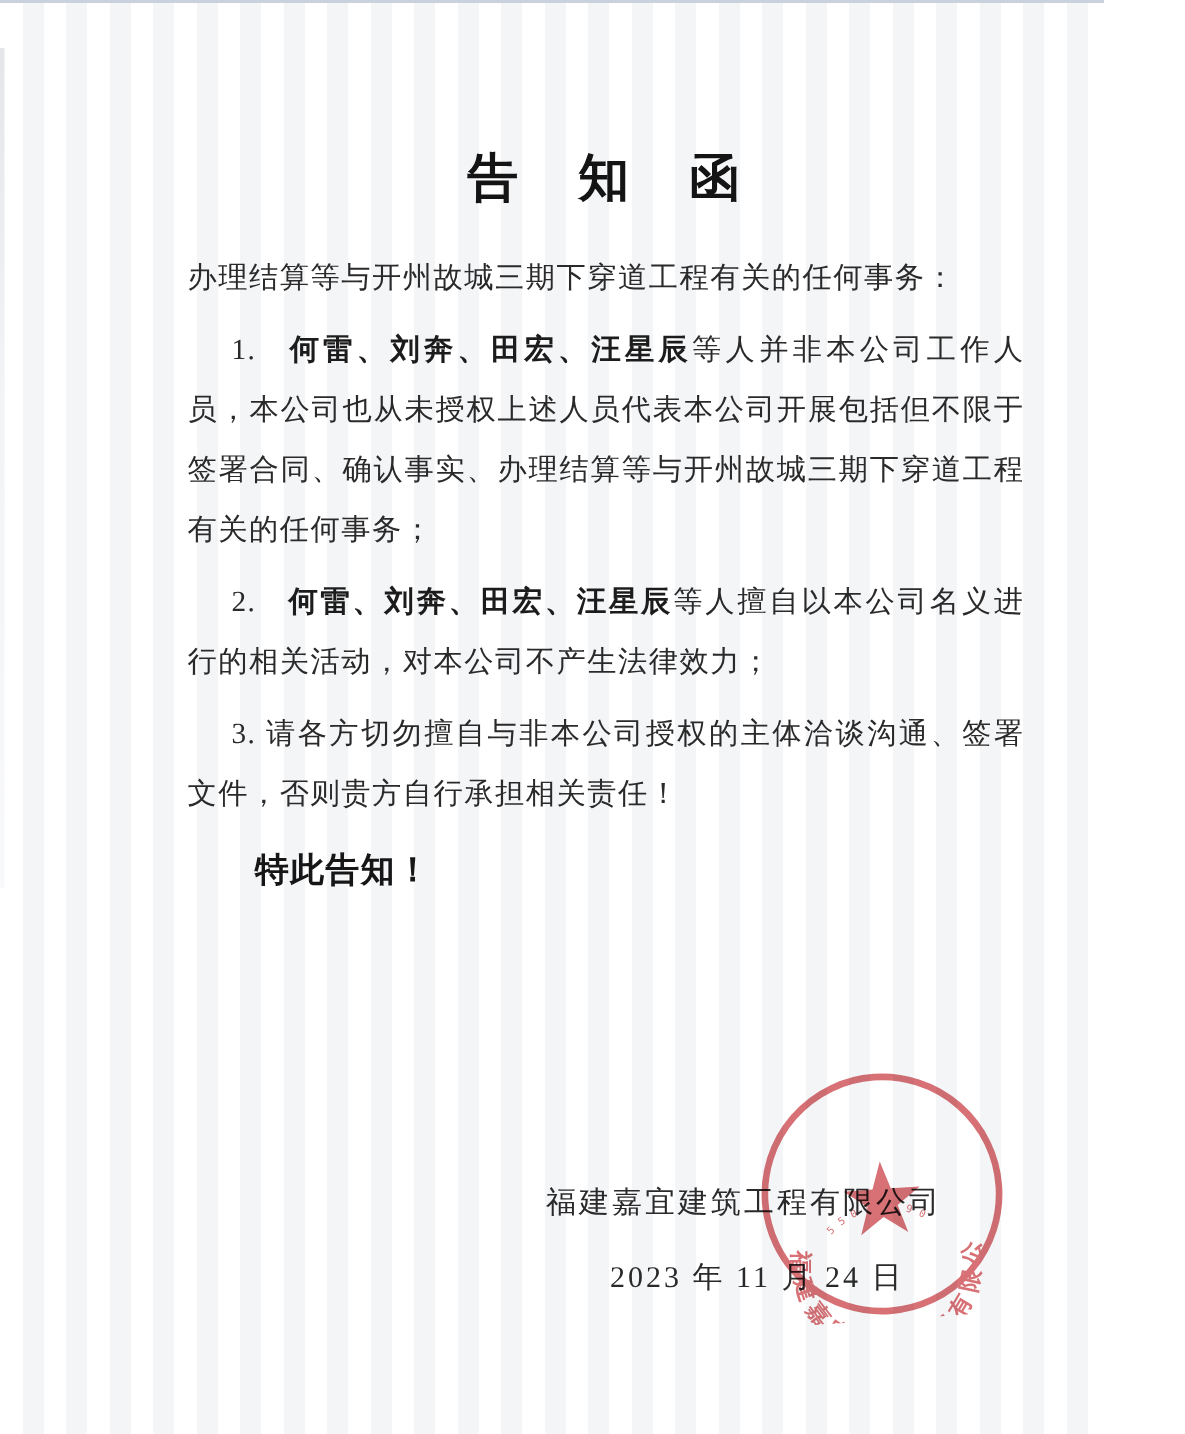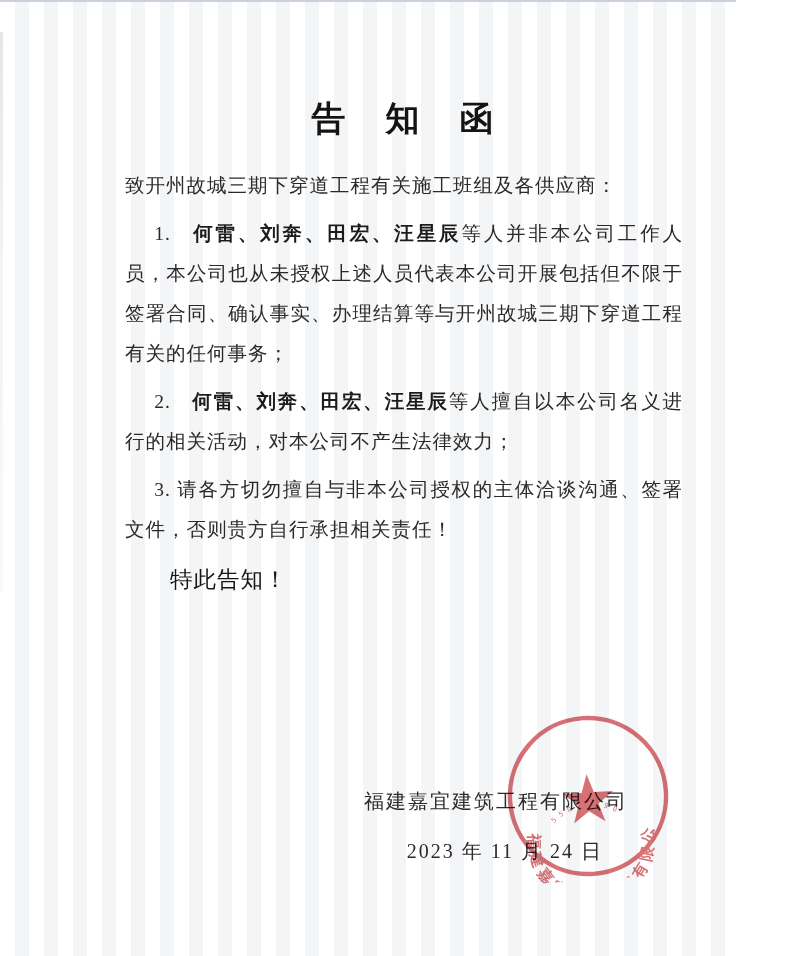--- a/index.html
+++ b/index.html
@@ -34,21 +34,21 @@
     text-align:justify;
     letter-spacing:1px;
     color:#2a2a2a;
   }
   .salutation{margin-top:2px;}
   .para.body-indent{text-indent:2em;margin-top:6px;}
   .para.list-item{text-indent:1.5em;margin-top:8px;}
   .b{font-weight:bold;color:#1c1c1c;}
   .closing{
     margin:14px 0 0 0;
-    font-size:22.5px;font-weight:normal;color:#161616;
+    font-size:22.5px;font-weight:bold;color:#161616;
     text-indent:2em;letter-spacing:1px;
   }
   .sig-company{
     position:absolute;top:786px;right:108px;
     font-size:20px;letter-spacing:2px;color:#2a2a2a;
     z-index:1;
   }
   .sig-date{
     position:absolute;top:836px;right:133px;
     font-size:20px;letter-spacing:2px;color:#2a2a2a;
@@ -76,21 +76,21 @@
   }
 </style>
 </head>
 <body>
 
 <div class="page">
 
   <div class="content">
     <h1 class="title">告　知　函</h1>
 
-    <p class="para salutation">致开州故城三期下穿道工程有关施工班组及各供应商：</p>
+    <p class="para salutation">办理结算等与开州故城三期下穿道工程有关的任何事务：</p>
 
     <div>
         <p class="para list-item"><span>1. </span><span class="b">何雷、刘奔、田宏、汪星辰</span><span>等人并非本公司工作人员，本公司也从未授权上述人员代表本公司开展包括但不限于签署合同、确认事实、办理结算等与开州故城三期下穿道工程有关的任何事务；</span></p>
         <p class="para list-item"><span>2. </span><span class="b">何雷、刘奔、田宏、汪星辰</span><span>等人擅自以本公司名义进行的相关活动，对本公司不产生法律效力；</span></p>
         <p class="para list-item"><span>3. 请各方切勿擅自与非本公司授权的主体洽谈沟通、签署文件，否则贵方自行承担相关责任！</span></p>
       </div>
 
     <p class="closing">特此告知！</p>
   </div>
 

